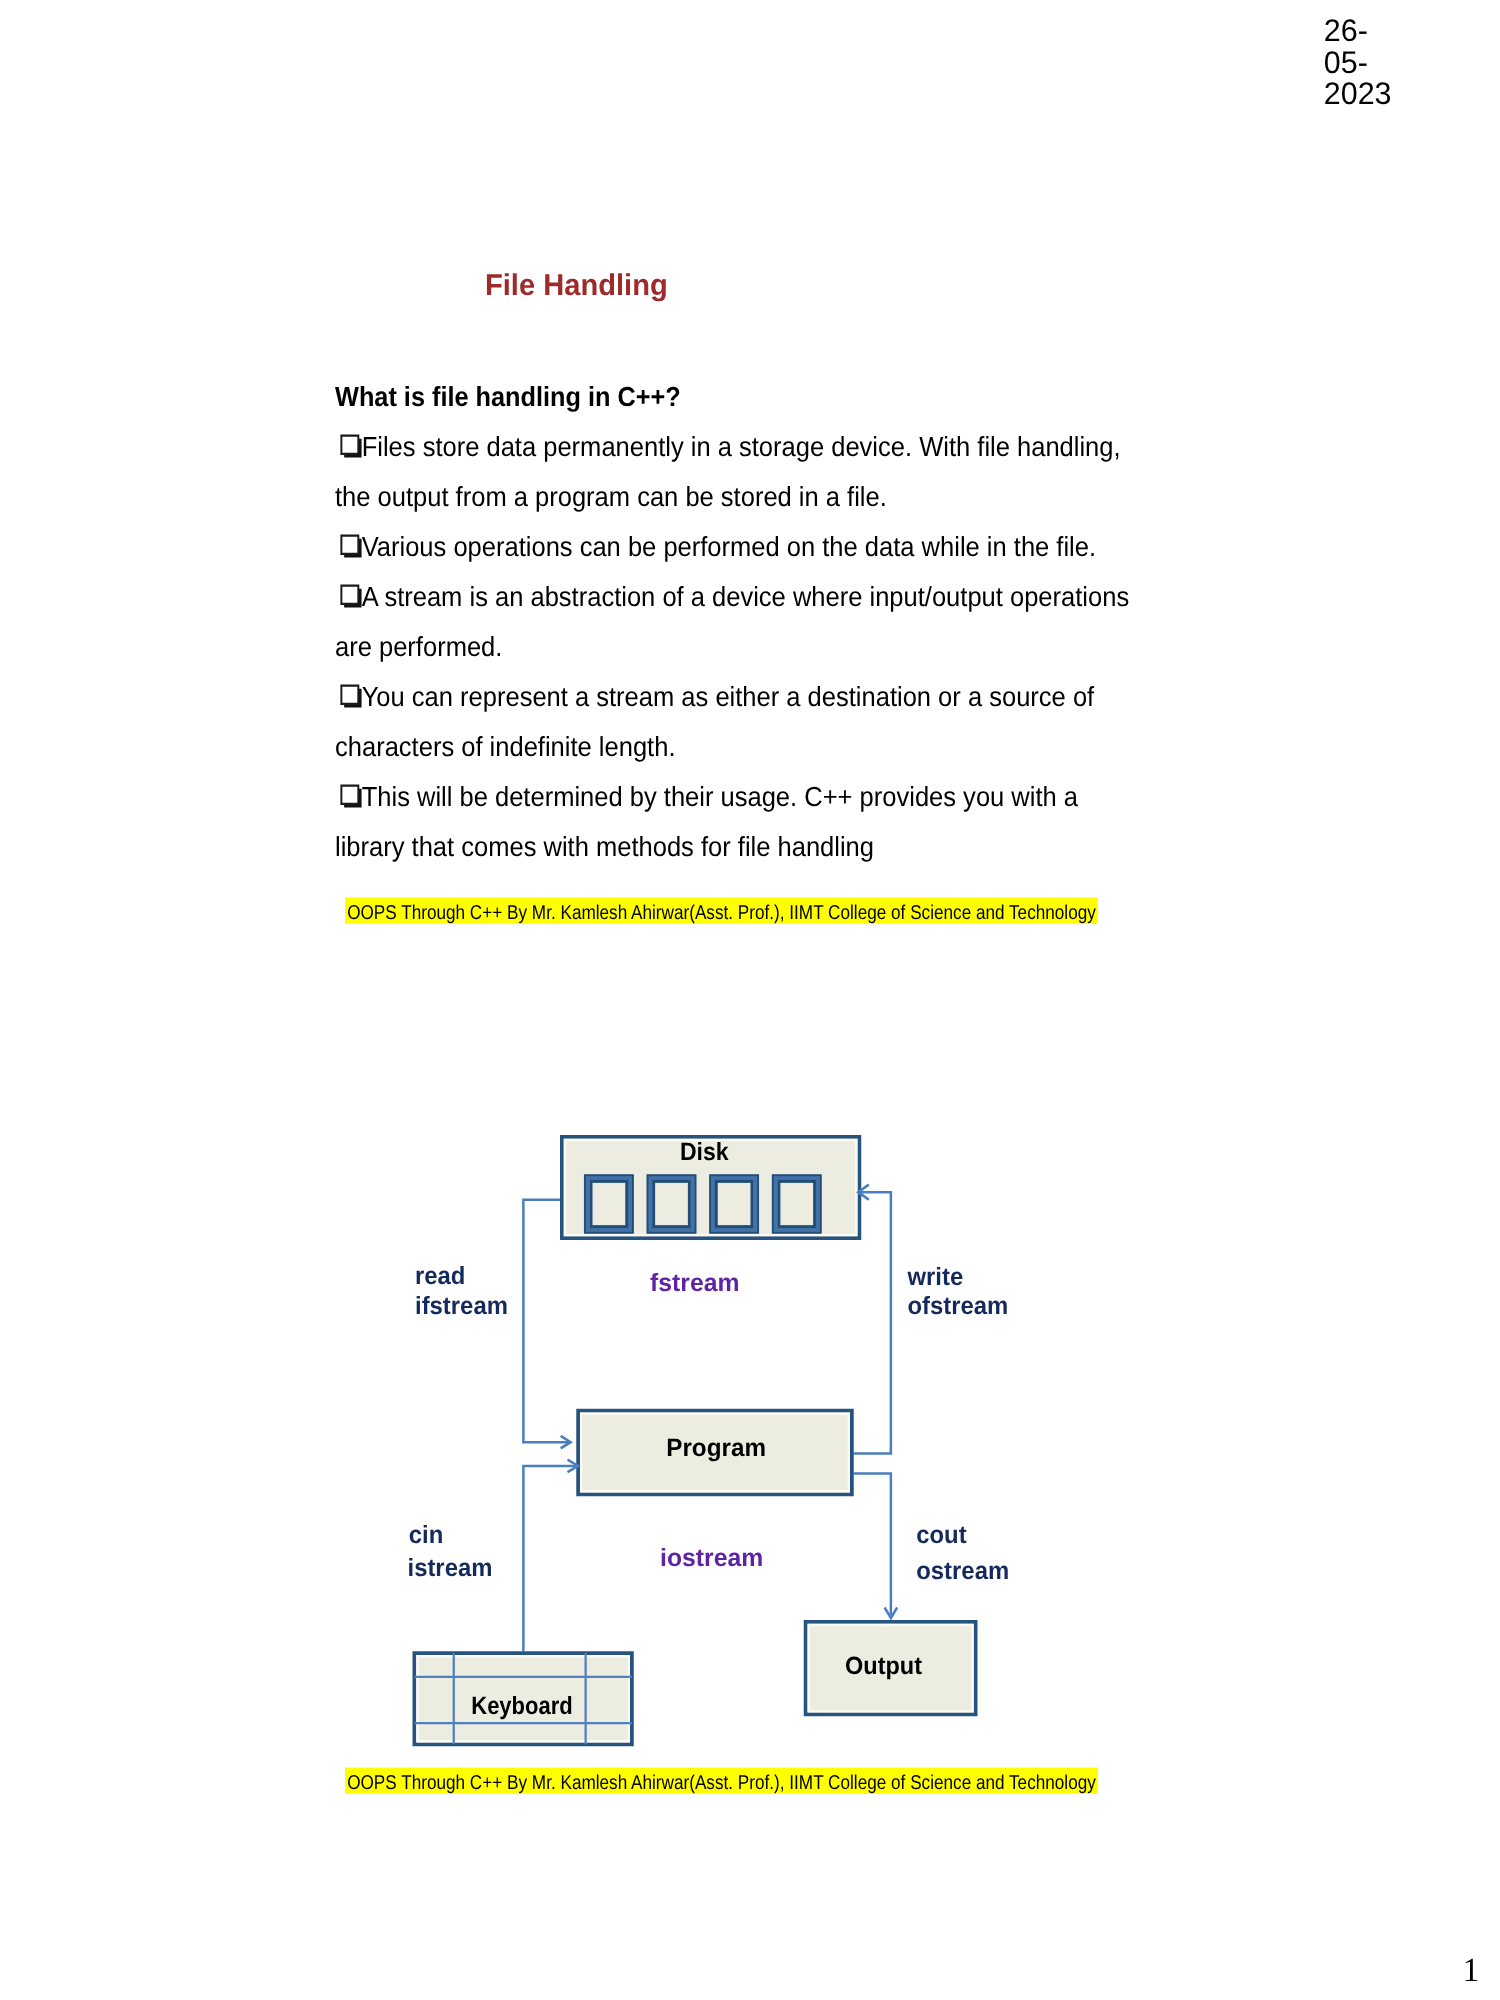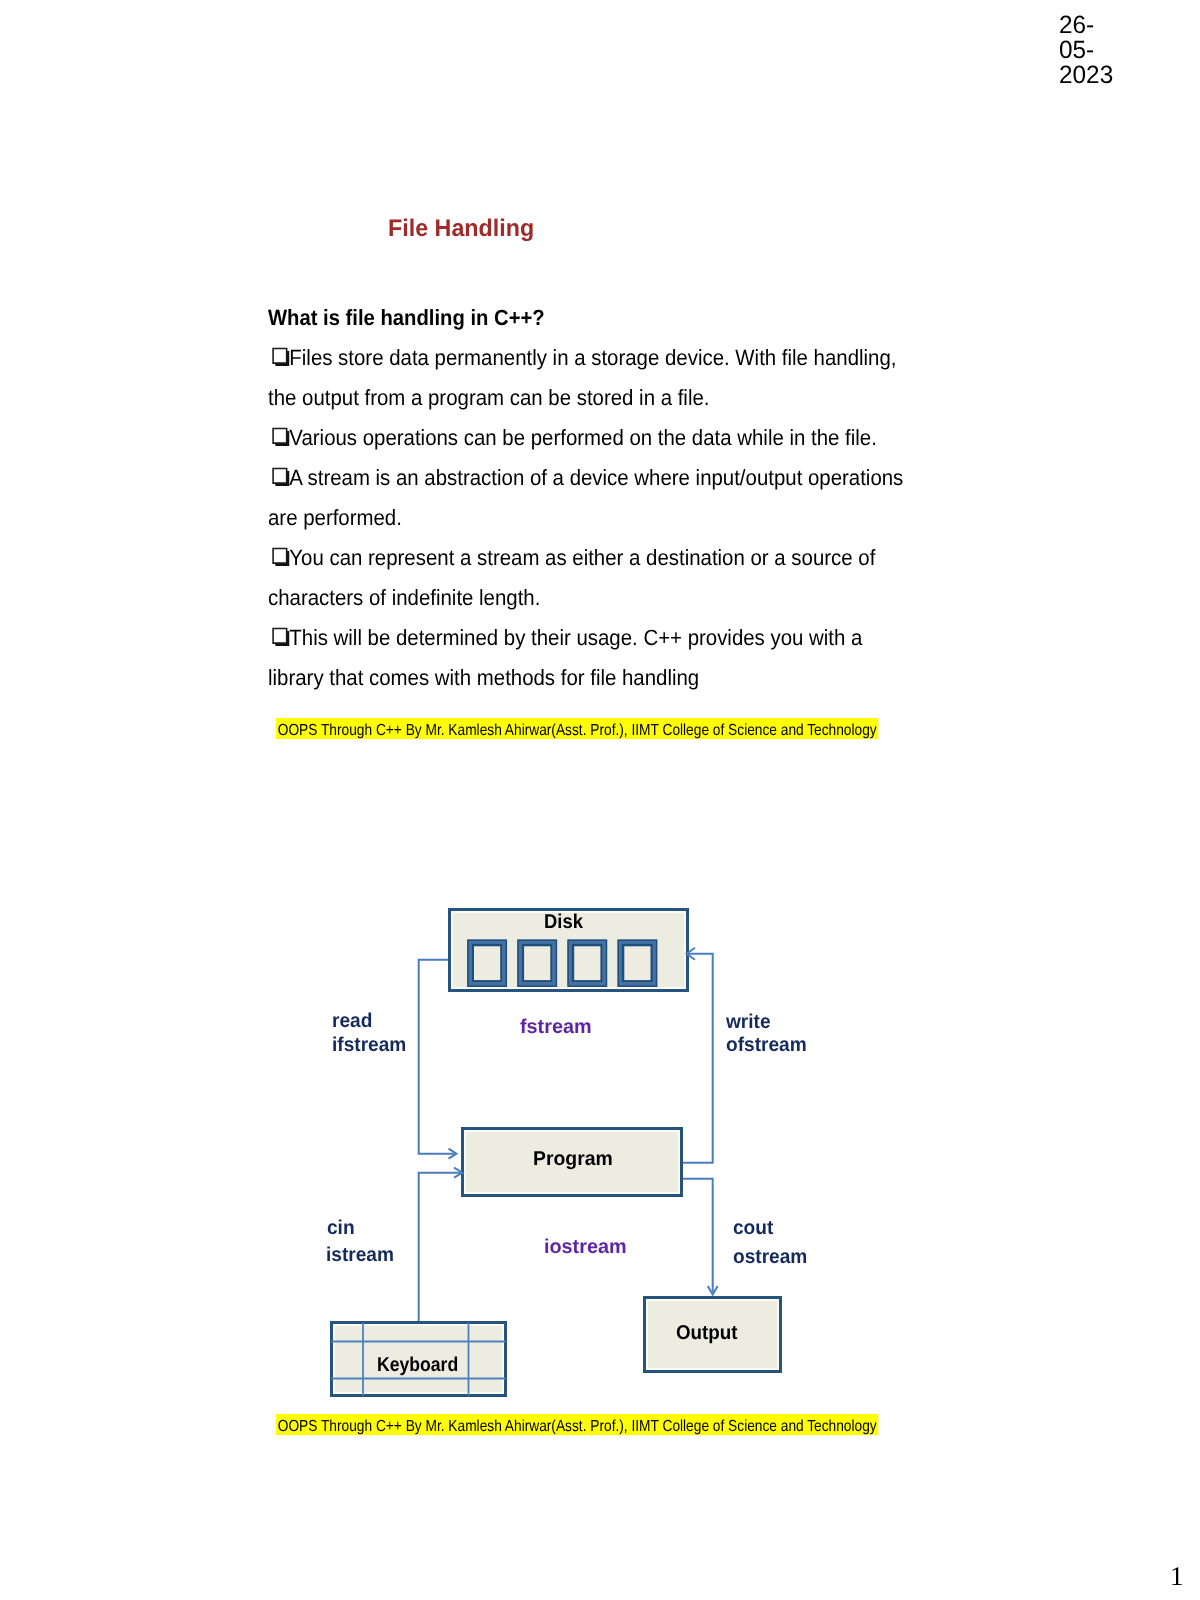--- a/index.html
+++ b/index.html
@@ -127,18 +127,18 @@
 <div class="abs slabel" style="left:332px;top:1011px">read</div>
 <div class="abs slabel" style="left:332px;top:1035px">ifstream</div>
 <div class="abs slabel" style="left:726px;top:1012px">write</div>
 <div class="abs slabel" style="left:726px;top:1035px">ofstream</div>
 <div class="abs slabel" style="left:327px;top:1218px">cin</div>
 <div class="abs slabel" style="left:326px;top:1245px">istream</div>
 <div class="abs slabel" style="left:733px;top:1218px">cout</div>
 <div class="abs slabel" style="left:733px;top:1247px">ostream</div>
 
 <div class="abs plabel" style="left:520px;top:1017px">fstream</div>
-<div class="abs plabel" style="left:544px;top:1237px">iostream</div>
+<div class="abs plabel" style="left:528px;top:1237px">iostream</div>
 <div class="abs footer" id="footer2" style="left:276px;top:1414px">OOPS Through C++ By Mr. Kamlesh Ahirwar(Asst. Prof.), IIMT College of Science and Technology</div>
 </div>
 <div class="abs" id="pagenum">1</div>
 
 </div>
 
 </body></html>

